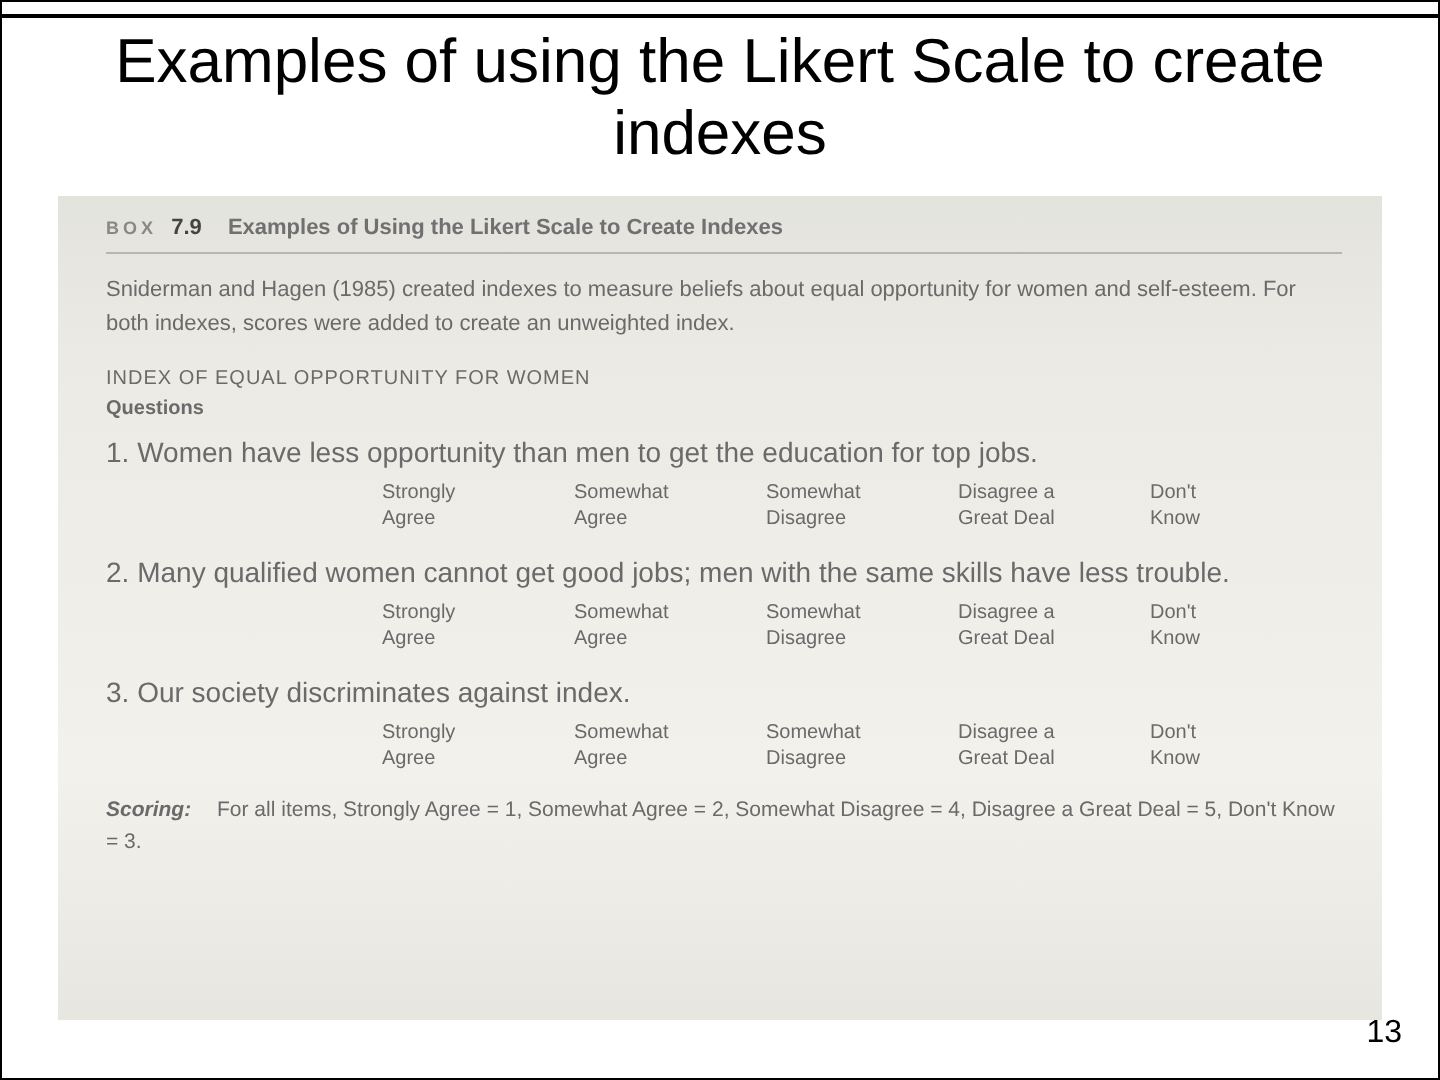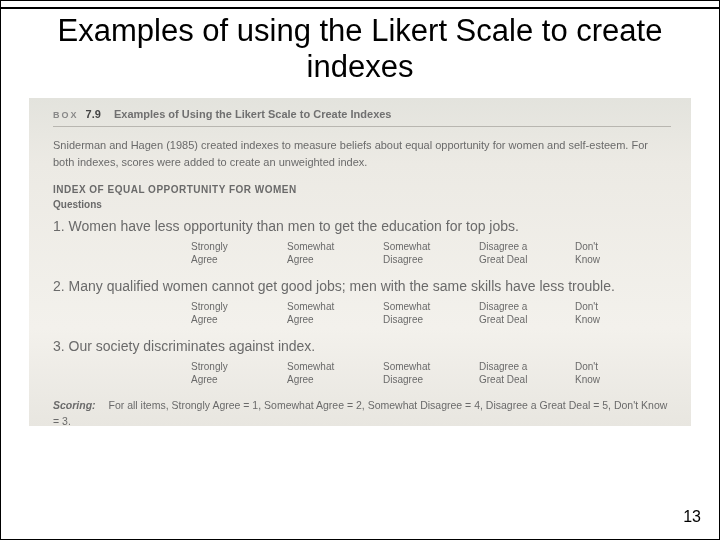--- a/index.html
+++ b/index.html
@@ -15,33 +15,33 @@
     text-align: center; font-weight: 400;
     margin: 0 20px 14px 20px;
   }
   .scan {
     margin: 0 18px;
     background: linear-gradient(180deg, #e3e3dd 0%, #eceae4 20%, #f3f1ec 70%, #e8e6e0 100%);
     padding: 10px 20px 8px 24px;
     color: #6a6a6a;
     font-family: "Helvetica Neue", Arial, sans-serif;
     font-size: 11px;
-    height: 328px;
+    height: 412px;
     overflow: hidden;
   }
   .box-line {
     font-size: 11px; color: #5a5a5a;
     border-bottom: 1px solid #b8b6b0;
     padding-bottom: 6px; margin-bottom: 10px;
   }
   .box-line .boxlbl { letter-spacing: 2px; font-size: 9px; font-weight: 700; color: #888; margin-right: 4px; }
   .box-line .boxnum { font-weight: 700; color: #444; margin-right: 10px; }
   .box-line .boxtitle { font-weight: 700; color: #707070; }
   .intro { line-height: 1.5; margin-bottom: 14px; }
-  .sec-head { font-weight: 700; letter-spacing: 0.5px; font-size: 10px; color: #6a6a6a; margin-bottom: 4px; }
+  .sec-head { font-weight: 400; letter-spacing: 0.5px; font-size: 10px; color: #6a6a6a; margin-bottom: 4px; }
   .sub-head { font-weight: 700; font-size: 10px; color: #6a6a6a; margin-bottom: 8px; }
   .qtext { font-size: 14px; color: #6a6a6a; margin-bottom: 6px; }
   .options {
     display: flex; gap: 0;
     font-size: 10px; color: #6a6a6a;
     margin: 0 0 12px 18px;
     justify-content: flex-end;
   }
   .options .opt { width: 96px; line-height: 1.3; }
   .scoring { font-size: 10.5px; line-height: 1.5; margin-top: 6px; }

